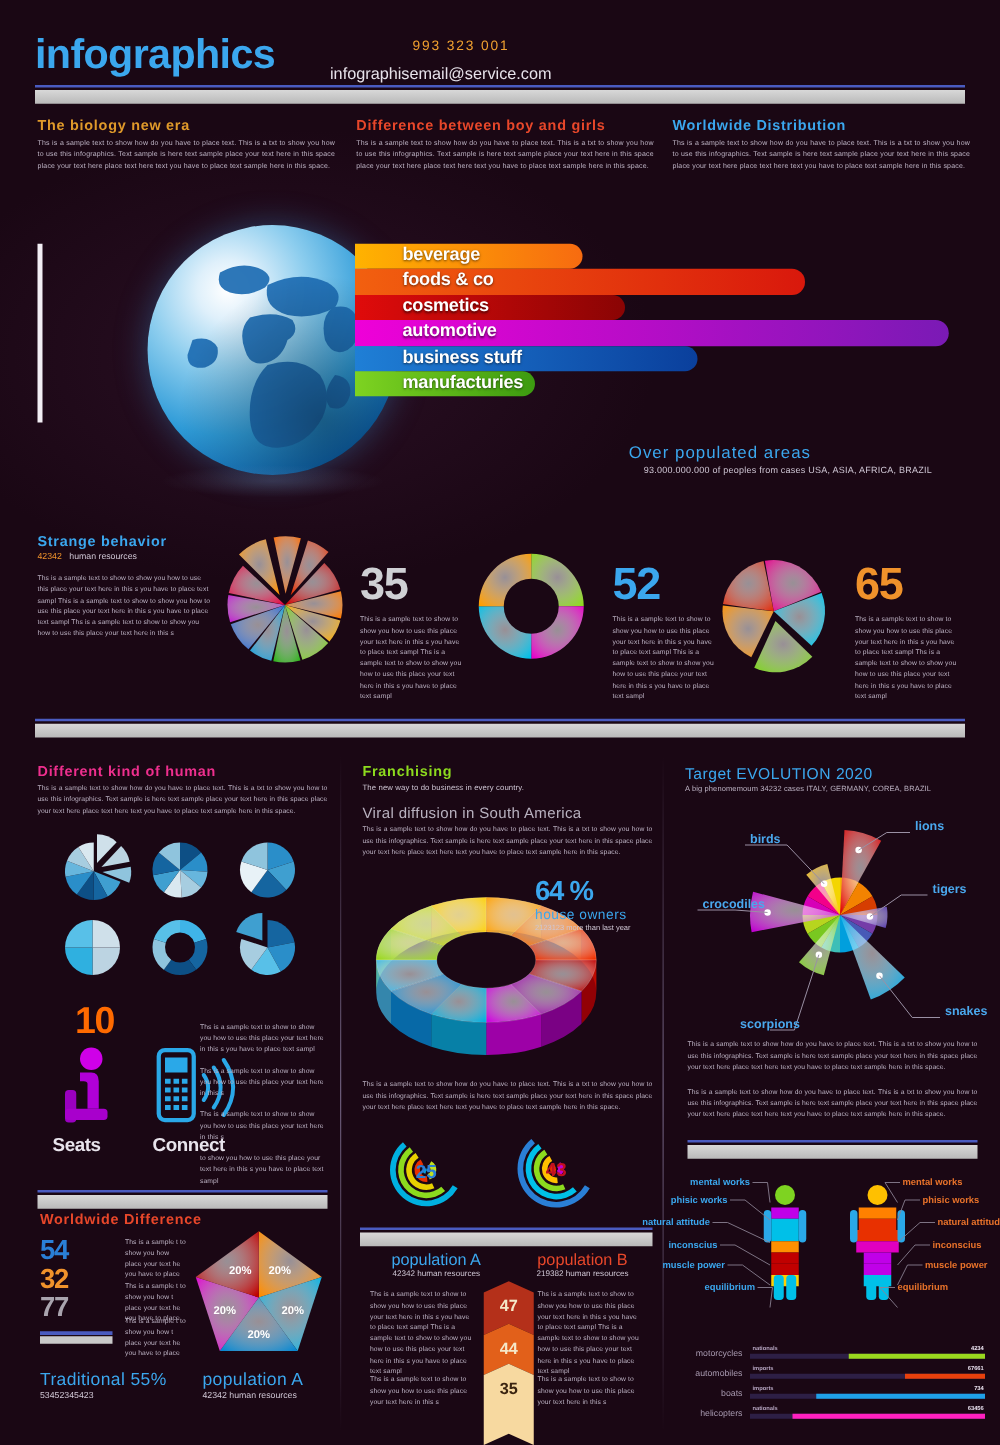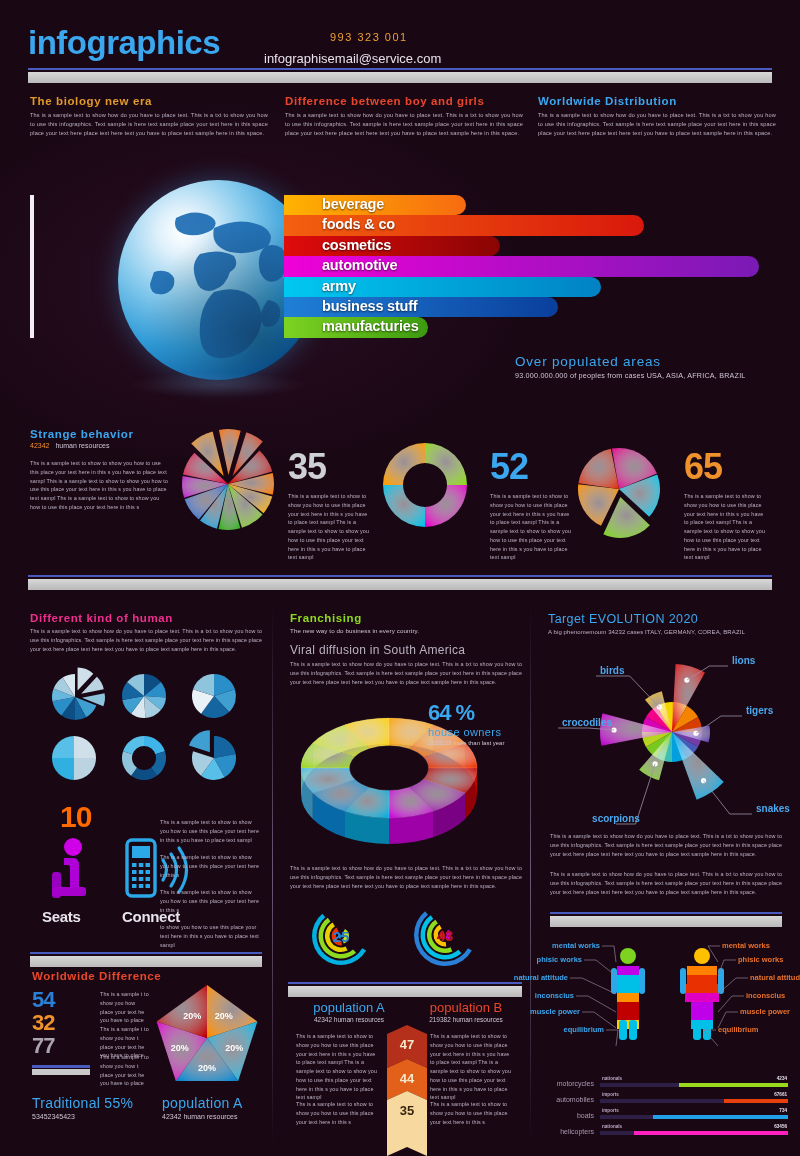--- a/index.html
+++ b/index.html
@@ -37,21 +37,21 @@
   .globe:after { content:""; position:absolute; inset:0; border-radius:50%;
     background:radial-gradient(circle at 70% 78%, rgba(0,0,0,.35), transparent 55%); }
   .globe-shadow { position:absolute; left:128px; top:372px; width:180px; height:26px;
     background:radial-gradient(ellipse at center, rgba(120,150,190,.22), transparent 70%); border-radius:50%; }
   .barwrap { position:absolute; left:284px; top:195px; width:500px; }
   .brow { position:relative; height:20.4px; }
   .bar { position:absolute; left:0; top:0; height:20.4px; border-radius:0 11px 11px 0; }
   .blabel { position:absolute; left:38px; top:1px; font-size:14.5px; font-weight:bold;
             color:#fff; text-shadow:0 1px 2px rgba(0,0,0,.6); letter-spacing:-.2px; }
   .bdivider { position:absolute; left:30px; top:195px; width:4px; height:143px; background:#f2eef4; }
-  .over-t { position:absolute; left:515px; top:354px; font-size:13.5px; color:#3ba7ee; letter-spacing:.8px;}
+  .over-t { position:absolute; left:503px; top:354px; font-size:13.5px; color:#3ba7ee; letter-spacing:.8px;}
   .over-s { position:absolute; left:515px; top:371px; font-size:7.2px; color:#cfc6d4; letter-spacing:.2px;}
   
   .sec-title { font-size:11.5px; font-weight:bold; letter-spacing:.6px; }
   .tiny { font-size:5.4px; line-height:1.62; color:#bdb3c4; letter-spacing:.1px; }
   .bignum { font-family:"Liberation Sans", sans-serif; font-weight:bold; font-size:36px;
             letter-spacing:-1px; }
   .vsep { position:absolute; width:1px; background:linear-gradient(transparent,#6a5a78,transparent); }
   .lbl-blue { color:#3ba7ee; }
   svg { display:block; overflow:visible; }
 </style>
@@ -110,24 +110,20 @@
         <div class="bar" style="width: 360px; background: linear-gradient(90deg, rgb(242, 96, 15), rgb(217, 24, 12));"></div>
         <div class="blabel">foods &amp; co</div>
       </div>
       <div class="brow">
         <div class="bar" style="width: 216px; background: linear-gradient(90deg, rgb(224, 11, 11), rgb(138, 4, 4));"></div>
         <div class="blabel">cosmetics</div>
       </div>
       <div class="brow">
         <div class="bar" style="width: 475.2px; background: linear-gradient(90deg, rgb(239, 0, 216), rgb(122, 26, 181));"></div>
         <div class="blabel">automotive</div>
-      </div>
-      <div class="brow">
-        <div class="bar" style="width: 316.8px; background: linear-gradient(90deg, rgb(0, 200, 240), rgb(0, 130, 196));"></div>
-        <div class="blabel">army</div>
       </div>
       <div class="brow">
         <div class="bar" style="width: 273.6px; background: linear-gradient(90deg, rgb(31, 127, 214), rgb(10, 63, 156));"></div>
         <div class="blabel">business stuff</div>
       </div>
       <div class="brow">
         <div class="bar" style="width: 144px; background: linear-gradient(90deg, rgb(126, 211, 33), rgb(60, 154, 16));"></div>
         <div class="blabel">manufacturies</div>
       </div>
     </div>

